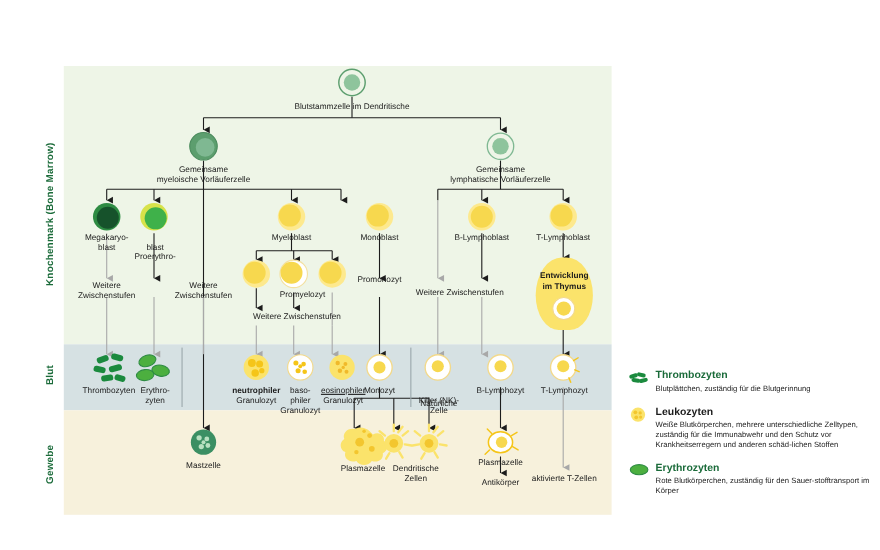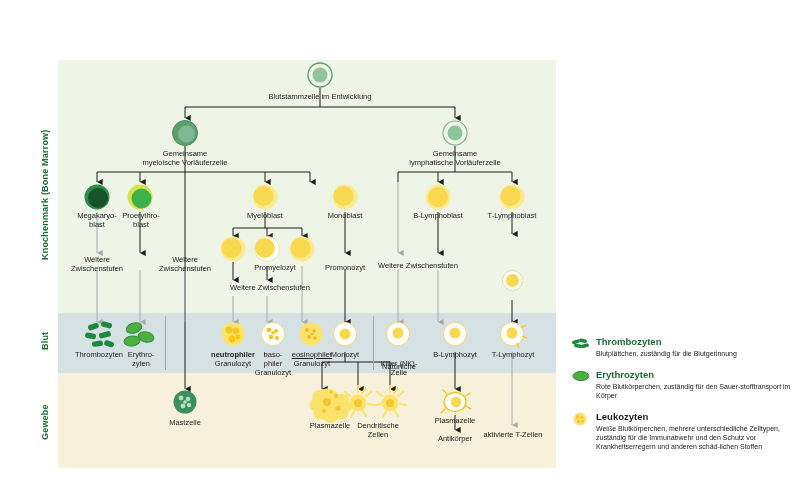--- a/index.html
+++ b/index.html
@@ -334,44 +334,48 @@
           <path d="M466,406 L471,409"></path>
           <path d="M447,394 L443,390"></path>
         <path d="M445,409 L441,413"></path>
       </g>
     </g>
   </svg>
 
   <div class="divider" style="left:165px;top:316px;height:54px;"></div>
   <div class="divider" style="left:373px;top:316px;height:54px;"></div>
 
+  <div class="thymus" style="left:487px;top:234px;width:52px;height:66px;">
+    <div class="thymus-txt" style="top:12px;">Entwicklung</div>
+    <div class="thymus-txt" style="top:22px;">im Thymus</div>
+  </div>
   <div class="cell" style="left:502px;top:270px;width:21px;height:21px;background:#ffffff;border:1.4px solid #f3d98a;"></div>
   <div class="cell" style="left:506px;top:274px;width:13px;height:13px;background:#f7d84e;"></div>
 
-  <div class="lbl" style="left:250px;top:92px;width:140px;">Blutstammzelle im Entwicklung</div>
+  <div class="lbl" style="left:250px;top:92px;width:140px;">Blutstammzelle im Dendritische</div>
 
   <div class="lbl" style="left:125px;top:149px;width:120px;">Gemeinsame</div>
   <div class="lbl" style="left:125px;top:158px;width:120px;">myeloische Vorläuferzelle</div>
 
   <div class="lbl" style="left:393px;top:149px;width:124px;">Gemeinsame</div>
   <div class="lbl" style="left:393px;top:158px;width:124px;">lymphatische Vorläuferzelle</div>
 
   <div class="lbl" style="left:62px;top:211px;width:70px;">Megakaryo-</div>
   <div class="lbl" style="left:62px;top:220px;width:70px;">blast</div>
 
-  <div class="lbl" style="left:106px;top:211px;width:70px;">Proerythro-</div>
+  <div class="lbl" style="left:106px;top:228px;width:70px;">Proerythro-</div>
   <div class="lbl" style="left:106px;top:220px;width:70px;">blast</div>
 
   <div class="lbl" style="left:225px;top:211px;width:80px;">Myeloblast</div>
   <div class="lbl" style="left:312px;top:211px;width:66px;">Monoblast</div>
   <div class="lbl" style="left:400px;top:211px;width:76px;">B-Lymphoblast</div>
   <div class="lbl" style="left:474px;top:211px;width:76px;">T-Lymphoblast</div>
 
   <div class="lbl" style="left:234px;top:263px;width:82px;">Promyelozyt</div>
-  <div class="lbl" style="left:312px;top:263px;width:66px;">Promonozyt</div>
+  <div class="lbl" style="left:312px;top:249px;width:66px;">Promonozyt</div>
 
   <div class="lbl" style="left:62px;top:255px;width:70px;">Weitere</div>
   <div class="lbl" style="left:62px;top:264px;width:70px;">Zwischenstufen</div>
   <div class="lbl" style="left:150px;top:255px;width:70px;">Weitere</div>
   <div class="lbl" style="left:150px;top:264px;width:70px;">Zwischenstufen</div>
 
   <div class="lbl" style="left:215px;top:283px;width:110px;">Weitere Zwischenstufen</div>
   <div class="lbl" style="left:363px;top:261px;width:110px;">Weitere Zwischenstufen</div>
 
   <div class="lbl" style="left:64px;top:350px;width:70px;">Thrombozyten</div>
@@ -417,37 +421,37 @@
             <rect x="9" y="7" width="8" height="3.6" rx="1.8" transform="rotate(-14 13 9)"></rect>
           </g>
         </svg>
       </span>
       <div class="leg-title">Thrombozyten</div>
       <div class="leg-desc">Blutplättchen, zuständig für die Blutgerinnung</div>
     </div>
 
     <div class="leg-item">
       <span class="leg-ico">
-        <svg width="18" height="12">
-          <ellipse cx="9" cy="6" rx="8" ry="4.6" fill="#4caf3f" stroke="#2e8b43" stroke-width="1"></ellipse>
-        </svg>
-      </span>
-      <div class="leg-title">Erythrozyten</div>
-      <div class="leg-desc">Rote Blutkörperchen, zuständig für den Sauer-stofftransport im Körper</div>
-    </div>
-
-    <div class="leg-item">
-      <span class="leg-ico">
         <svg width="18" height="14">
           <circle cx="8" cy="7" r="6.5" fill="#fbe36b"></circle>
           <circle cx="5.6" cy="4.8" r="1.7" fill="#f3c62e"></circle>
           <circle cx="10" cy="5.4" r="1.5" fill="#f3c62e"></circle>
           <circle cx="6.4" cy="9.4" r="1.7" fill="#f3c62e"></circle>
           <circle cx="10.4" cy="9.2" r="1.4" fill="#f3c62e"></circle>
         </svg>
       </span>
       <div class="leg-title yel">Leukozyten</div>
       <div class="leg-desc">Weiße Blutkörperchen, mehrere unterschiedliche Zelltypen, zuständig für die Immunabwehr und den Schutz vor Krankheitserregern und anderen schäd-lichen Stoffen</div>
     </div>
 
+    <div class="leg-item">
+      <span class="leg-ico">
+        <svg width="18" height="12">
+          <ellipse cx="9" cy="6" rx="8" ry="4.6" fill="#4caf3f" stroke="#2e8b43" stroke-width="1"></ellipse>
+        </svg>
+      </span>
+      <div class="leg-title">Erythrozyten</div>
+      <div class="leg-desc">Rote Blutkörperchen, zuständig für den Sauer-stofftransport im Körper</div>
+    </div>
+
   </div>
 
 </div>
 
 </body></html>

